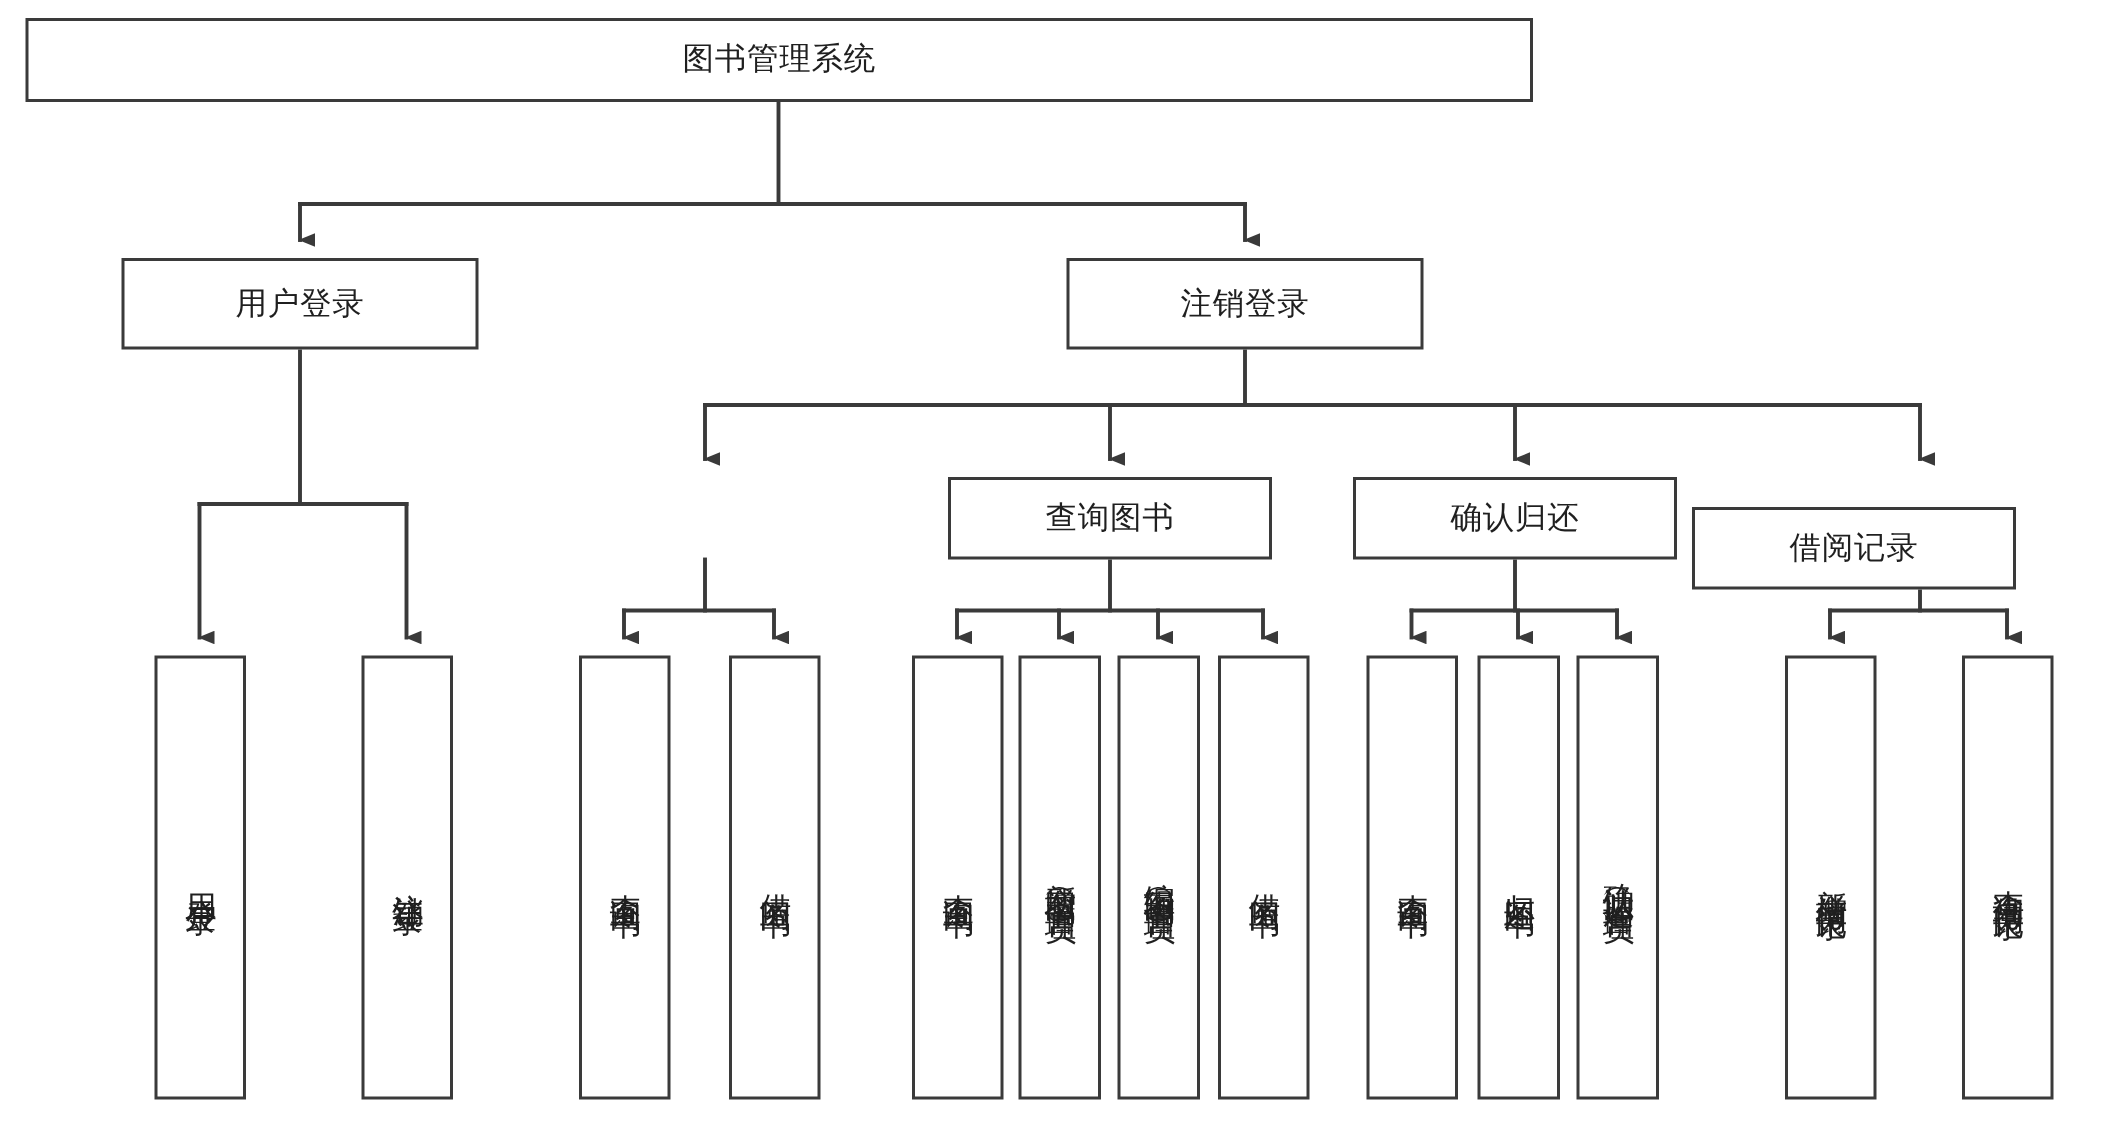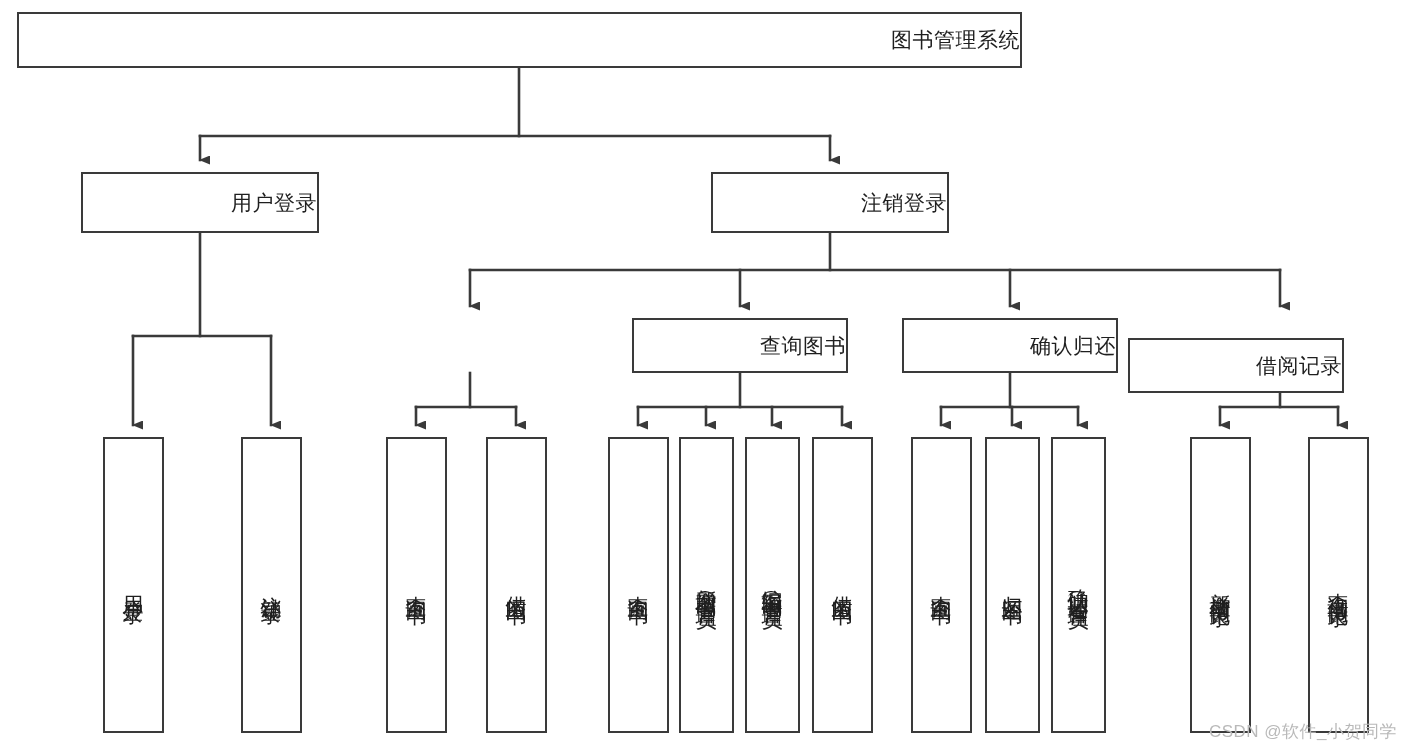--- a/index.html
+++ b/index.html
@@ -21,21 +21,21 @@
     height:747px;
     pointer-events:none;
   }
   .node{
     position:absolute;
     box-sizing:border-box;
     background:#ffffff;
     border:2.5px solid #3a3a3a;
     display:flex;
     align-items:center;
-    justify-content:flex-end;
+    justify-content:center;
     z-index:2;
   }
   .node-label{
     font-size:21px;
     line-height:1.1;
     color:#1f1f1f;
     letter-spacing:0.5px;
     white-space:nowrap;
   }
   .node.vertical{
@@ -170,14 +170,13 @@
   <div class="node vertical" id="node-leaf-10" style="left: 1051px; top: 437px; width: 55px; height: 296px;">
     <span class="node-label">确认归还（管理员）</span>
   </div>
   <div class="node vertical" id="node-leaf-11" style="left: 1190px; top: 437px; width: 61px; height: 296px;">
     <span class="node-label">新增借阅记录</span>
   </div>
   <div class="node vertical" id="node-leaf-12" style="left: 1308px; top: 437px; width: 61px; height: 296px;">
     <span class="node-label">查询借阅记录</span>
   </div>
 
-  <div id="watermark">CSDN @软件_小贺同学</div>
 </div>
 
 </body></html>

